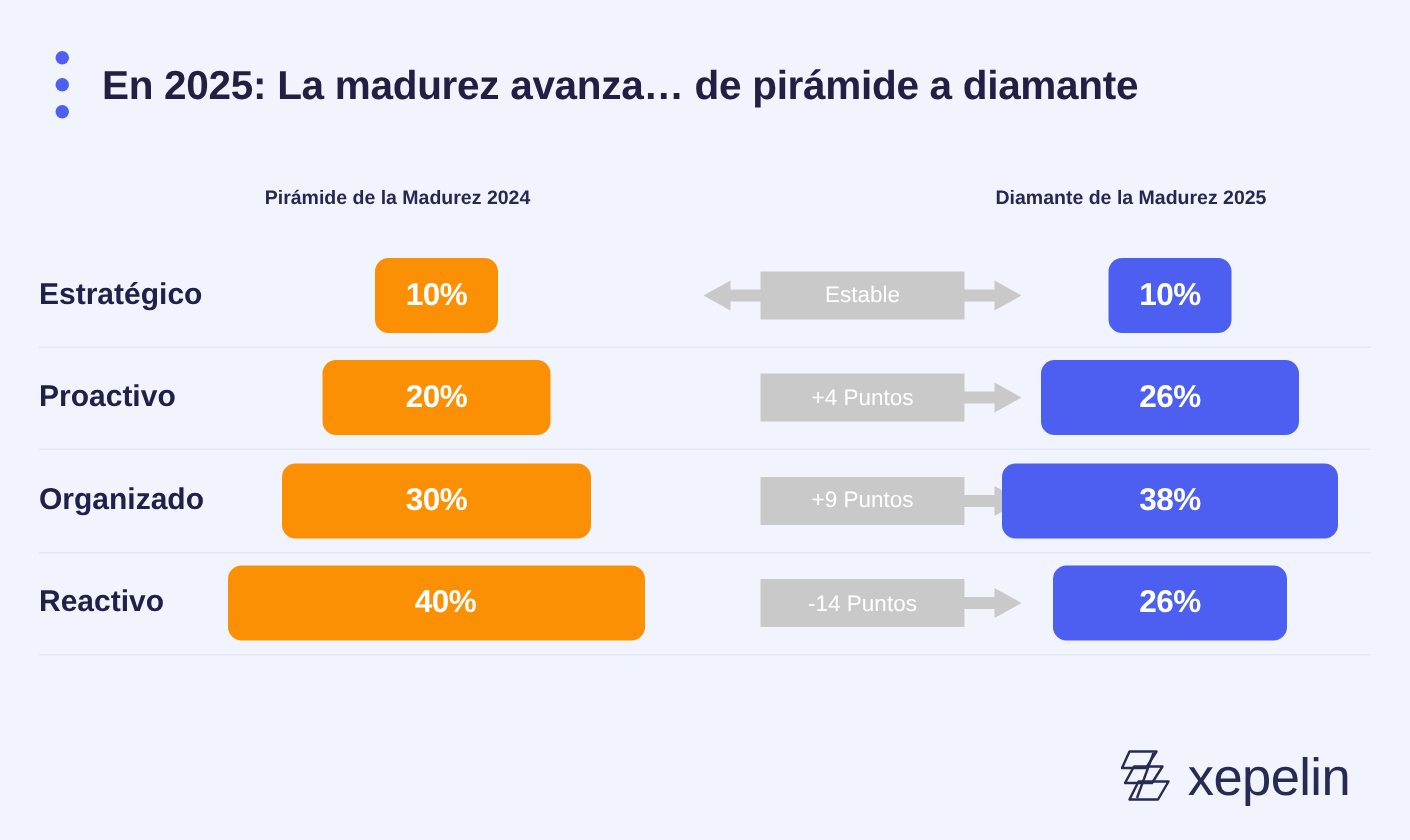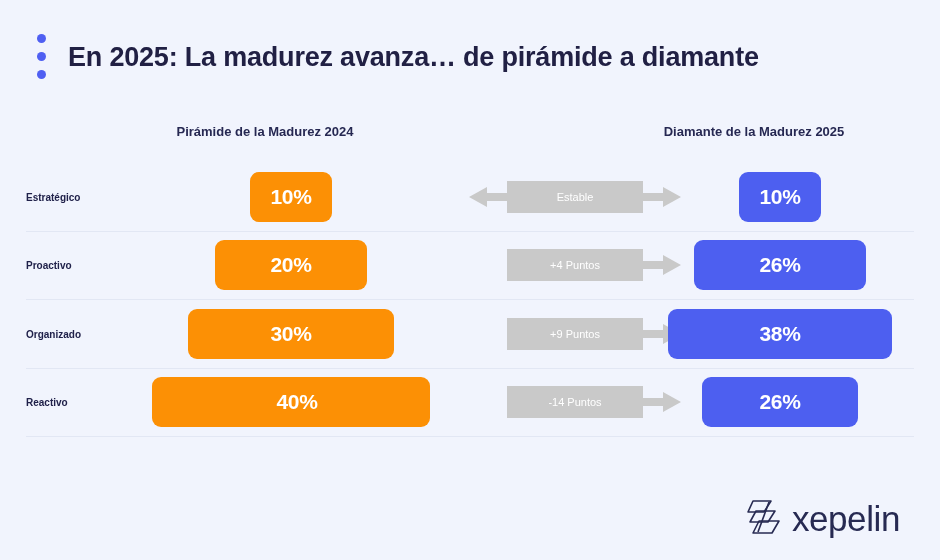--- a/index.html
+++ b/index.html
@@ -77,21 +77,21 @@
     border-bottom: 1px solid #e2e7f4;
     margin: 0 26px;
   }
   .row:last-child { border-bottom: 1px solid #e2e7f4; }
 
   .row-label {
     position: absolute;
     left: 0;
     top: 50%;
     transform: translateY(-50%);
-    font-size: 10px;
+    font-size: 20px;
     font-weight: bold;
     color: #20214a;
     white-space: nowrap;
   }
 
   
   .bar-col {
     position: absolute;
     top: 50%;
     transform: translateY(-50%);
@@ -134,21 +134,21 @@
     display: flex;
     align-items: center;
     justify-content: center;
     height: 32px;
   }
   .badge {
     position: relative;
     z-index: 2;
     background: #c9c9c9;
     color: #ffffff;
-    font-size: 11px;
+    font-size: 15px;
     font-weight: normal;
     padding: 0 16px;
     height: 32px;
     min-width: 136px;
     box-sizing: border-box;
     display: flex;
     align-items: center;
     justify-content: center;
     white-space: nowrap;
   }

